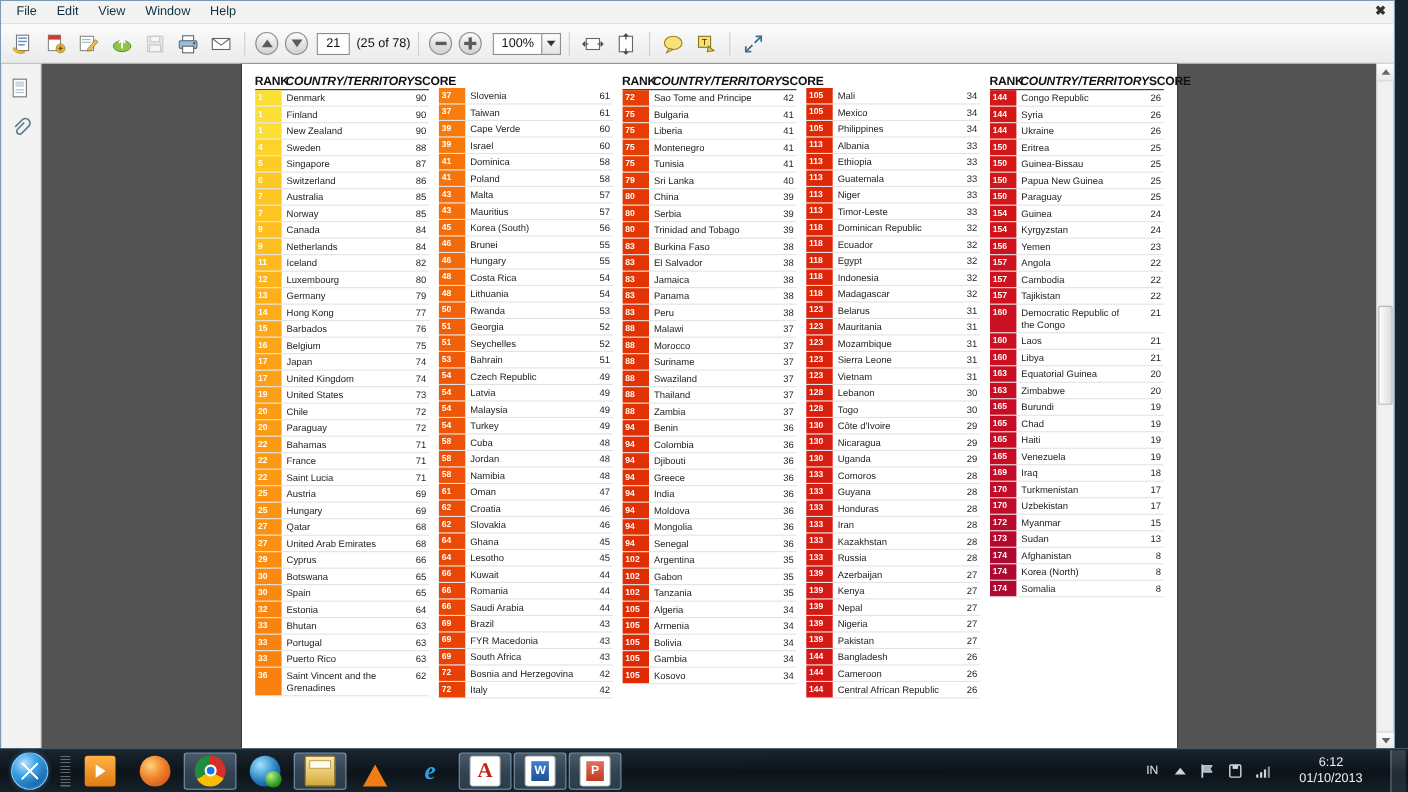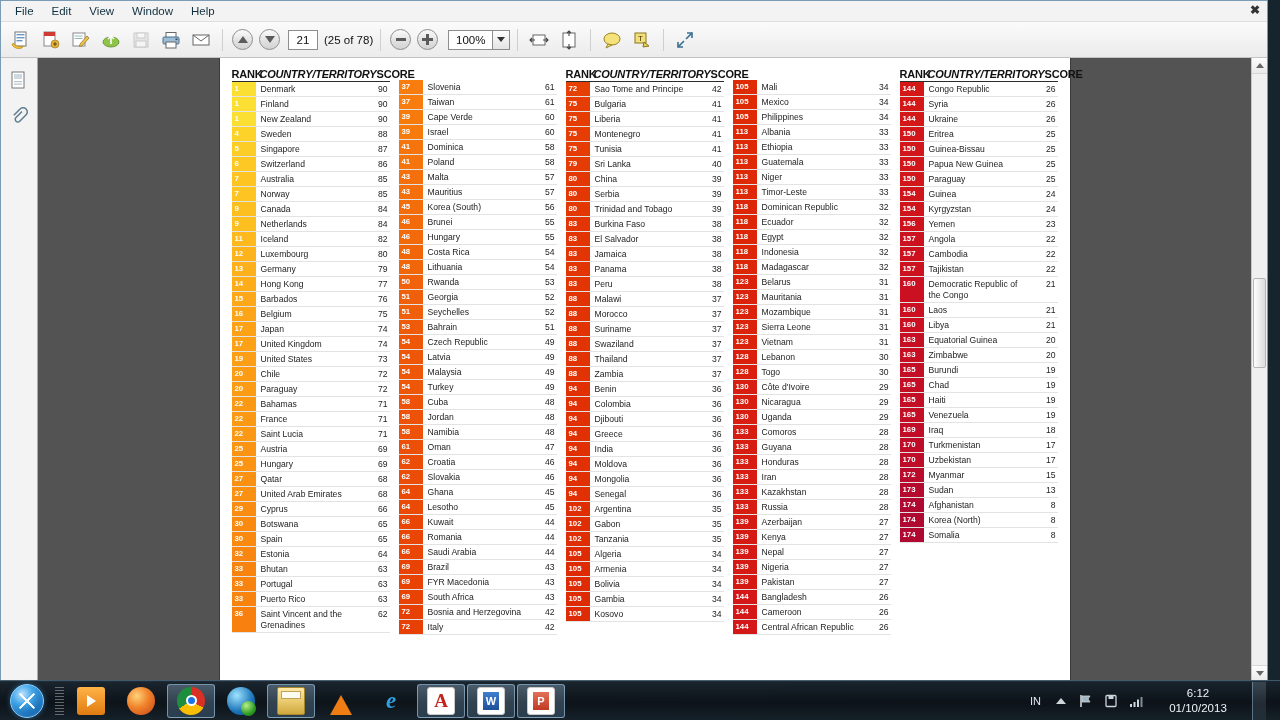--- a/index.html
+++ b/index.html
@@ -284,21 +284,21 @@
   }
   .task.active {
     background: linear-gradient(180deg, rgba(190,225,255,.30) 0%, rgba(120,175,220,.22) 100%);
     border: 1px solid rgba(175,215,245,.55);
   }
   .ticon { width: 28px; height: 28px; border-radius: 3px; position: relative; }
 
   #tray {
     margin-left: auto; height: 40px;
     display: flex; align-items: center; gap: 9px;
-    padding-right: 14px;
+    padding-right: 2px;
   }
   #tray .tray-lang { font-size: 11px; color: #dfe7ec; padding: 0 3px; }
   #tray .tray-ico { width: 16px; height: 16px; position: relative; }
   .tray-chev { width:0;height:0;border-left:5px solid transparent;border-right:5px solid transparent;border-bottom:6px solid #cdd6db; }
   #clock {
     width: 86px; text-align: center; color: #eef3f6;
     font-size: 11.5px; line-height: 15px;
     padding-left: 4px;
   }
   #showdesk {

